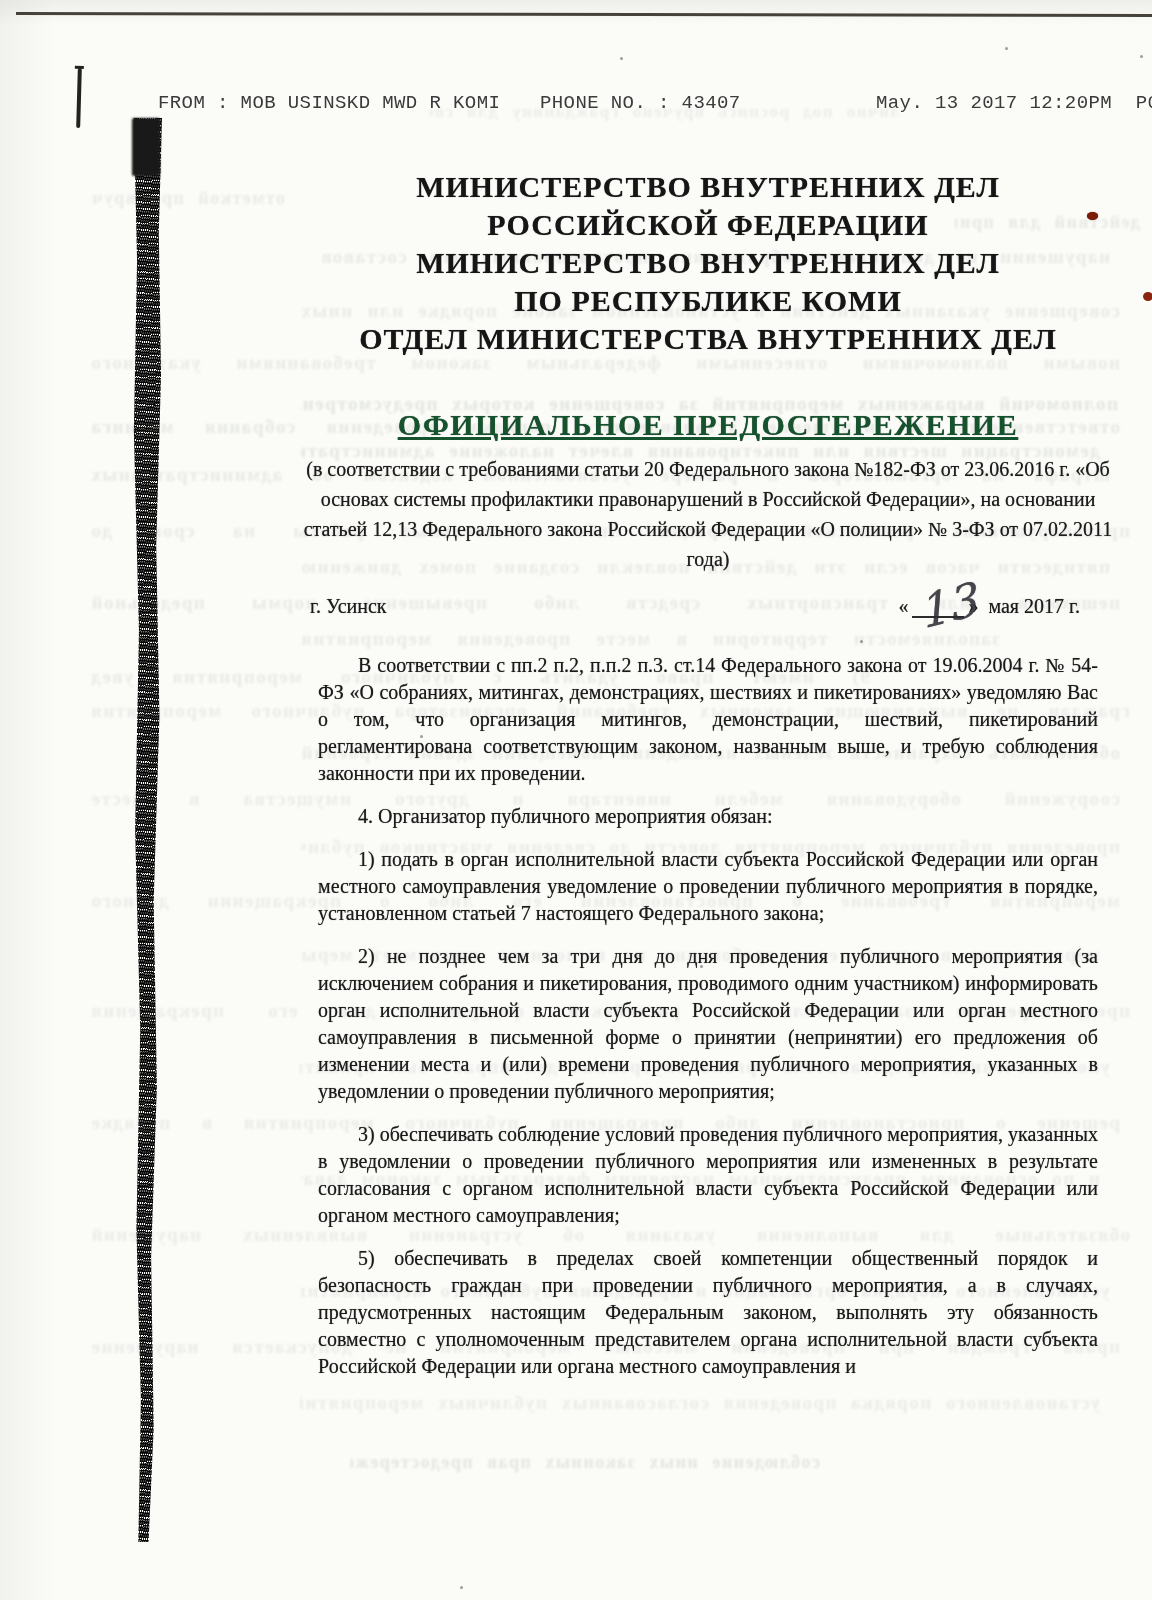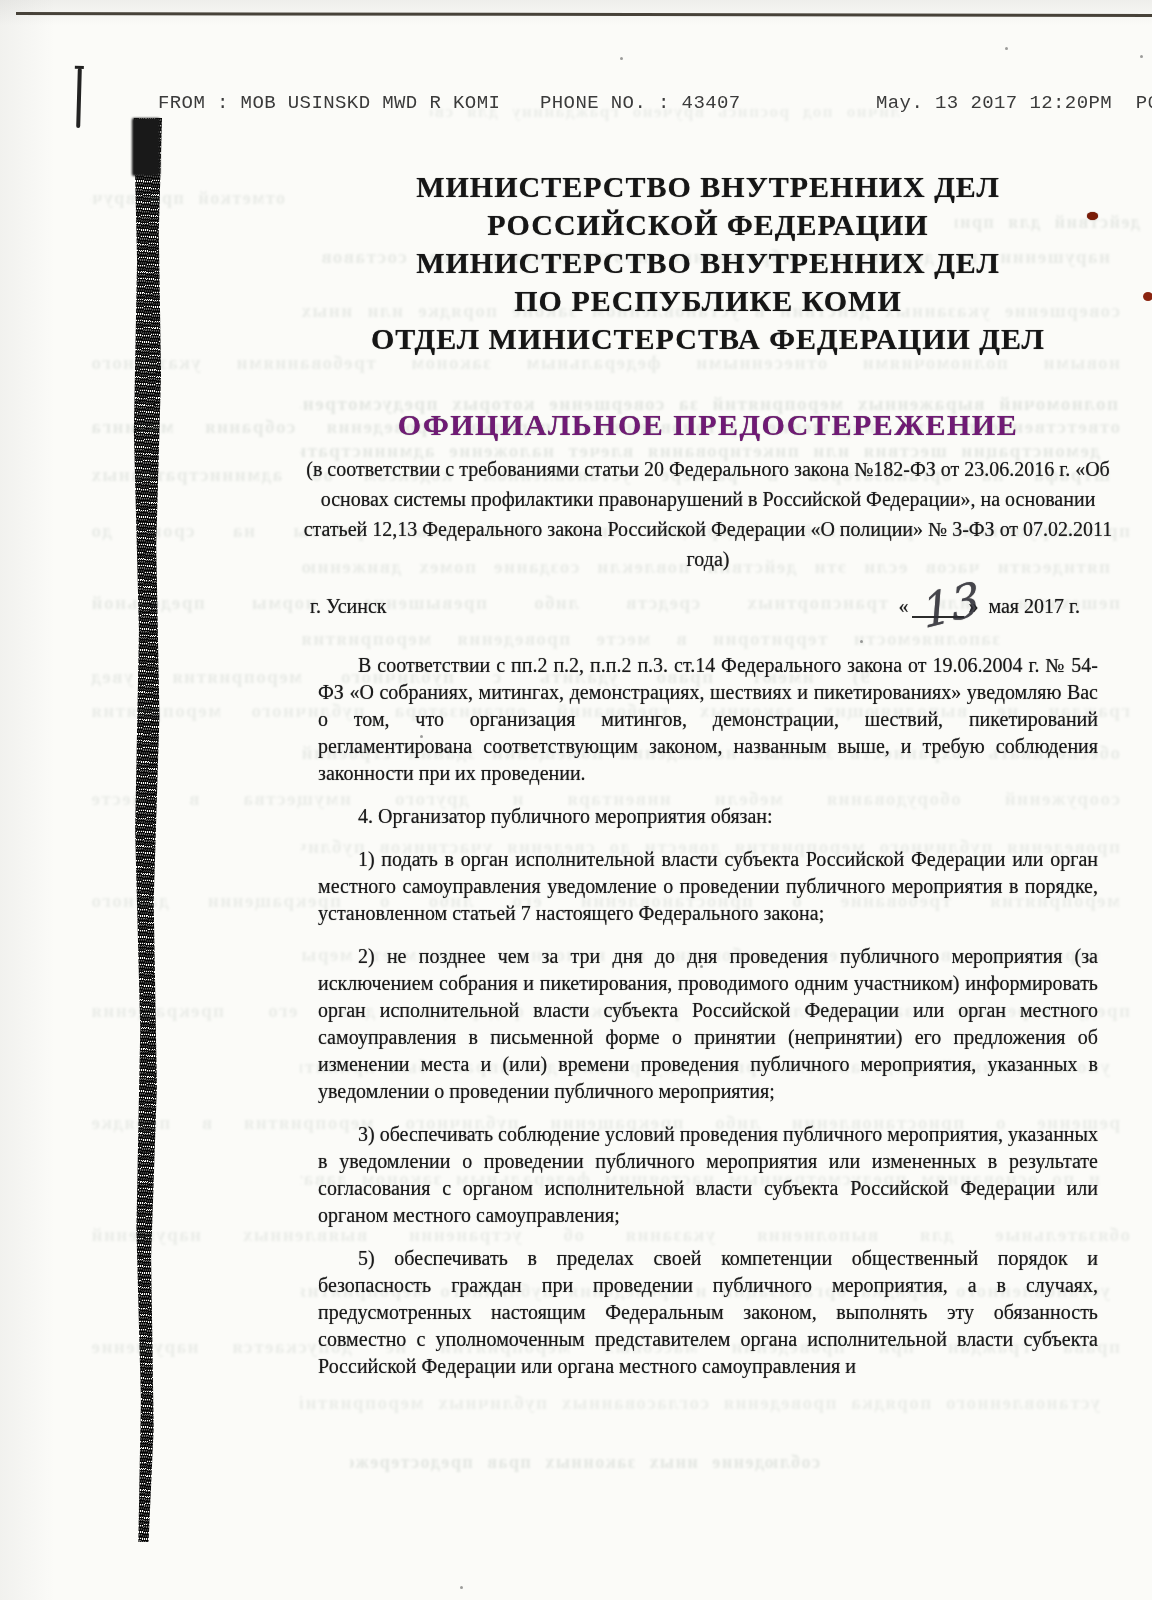--- a/index.html
+++ b/index.html
@@ -44,21 +44,21 @@
   .fax-from{left:146px;margin-left:12px;}
   .fax-phone{left:540px;}
   .fax-datetime{left:876px;}
 
   
   .content{position:absolute; left:302px; top:168px; width:812px; color:#1b1b1b;
     text-shadow:0 0 .8px rgba(20,20,20,.65);}
   .letterhead div{text-align:center; font-weight:bold; font-size:30px;
     line-height:38px; letter-spacing:1px; color:#161616;}
   .doc-title{margin:50px 0 0 0; text-align:center; font-size:30px; font-weight:bold;
-    letter-spacing:1.5px; color:#701a75;}
+    letter-spacing:1.5px; color:#14532d;text-decoration:underline;}
   .subtitle{margin:12px 0 0 0; text-align:center; font-size:20px; line-height:30px;}
   .dateline{margin-top:18px; display:flex; justify-content:space-between;
     align-items:flex-end; font-size:20px; padding:0 34px 0 8px;}
   .date-right{display:flex; align-items:flex-end;}
   .day-slot{position:relative; display:inline-block; width:52px; height:24px;
     border-bottom:2px solid #2c2c2c; margin:0 4px;}
   .handwritten{position:absolute; left:10px; bottom:-12px;
     font-family:"DejaVu Serif", serif; font-style:italic; font-size:46px; line-height:1;
     transform:rotate(-14deg) skewX(-8deg); color:#2c2c34; opacity:.88;}
   .date-rest{margin-left:10px;}
@@ -132,21 +132,21 @@
     <span class="fax-datetime">May. 13 2017 12:20PM  P01</span>
   </div>
 
   <div class="content">
 
     <div class="letterhead">
       <div>МИНИСТЕРСТВО ВНУТРЕННИХ ДЕЛ</div>
       <div>РОССИЙСКОЙ ФЕДЕРАЦИИ</div>
       <div>МИНИСТЕРСТВО ВНУТРЕННИХ ДЕЛ</div>
       <div>ПО РЕСПУБЛИКЕ КОМИ</div>
-      <div>ОТДЕЛ МИНИСТЕРСТВА ФЕДЕРАЦИИ ДЕЛ</div>
+      <div>ОТДЕЛ МИНИСТЕРСТВА ВНУТРЕННИХ ДЕЛ</div>
     </div>
 
     <h1 class="doc-title">ОФИЦИАЛЬНОЕ ПРЕДОСТЕРЕЖЕНИЕ</h1>
 
     <p class="subtitle">(в соответствии с требованиями статьи 20 Федерального закона №182-ФЗ от 23.06.2016 г. «Об основах системы профилактики правонарушений в Российской Федерации», на основании статьей 12,13 Федерального закона Российской Федерации «О полиции» № 3-ФЗ от 07.02.2011 года)</p>
 
     <div class="dateline">
       <span>г. Усинск</span>
       <span class="date-right">
         <span>«</span>

